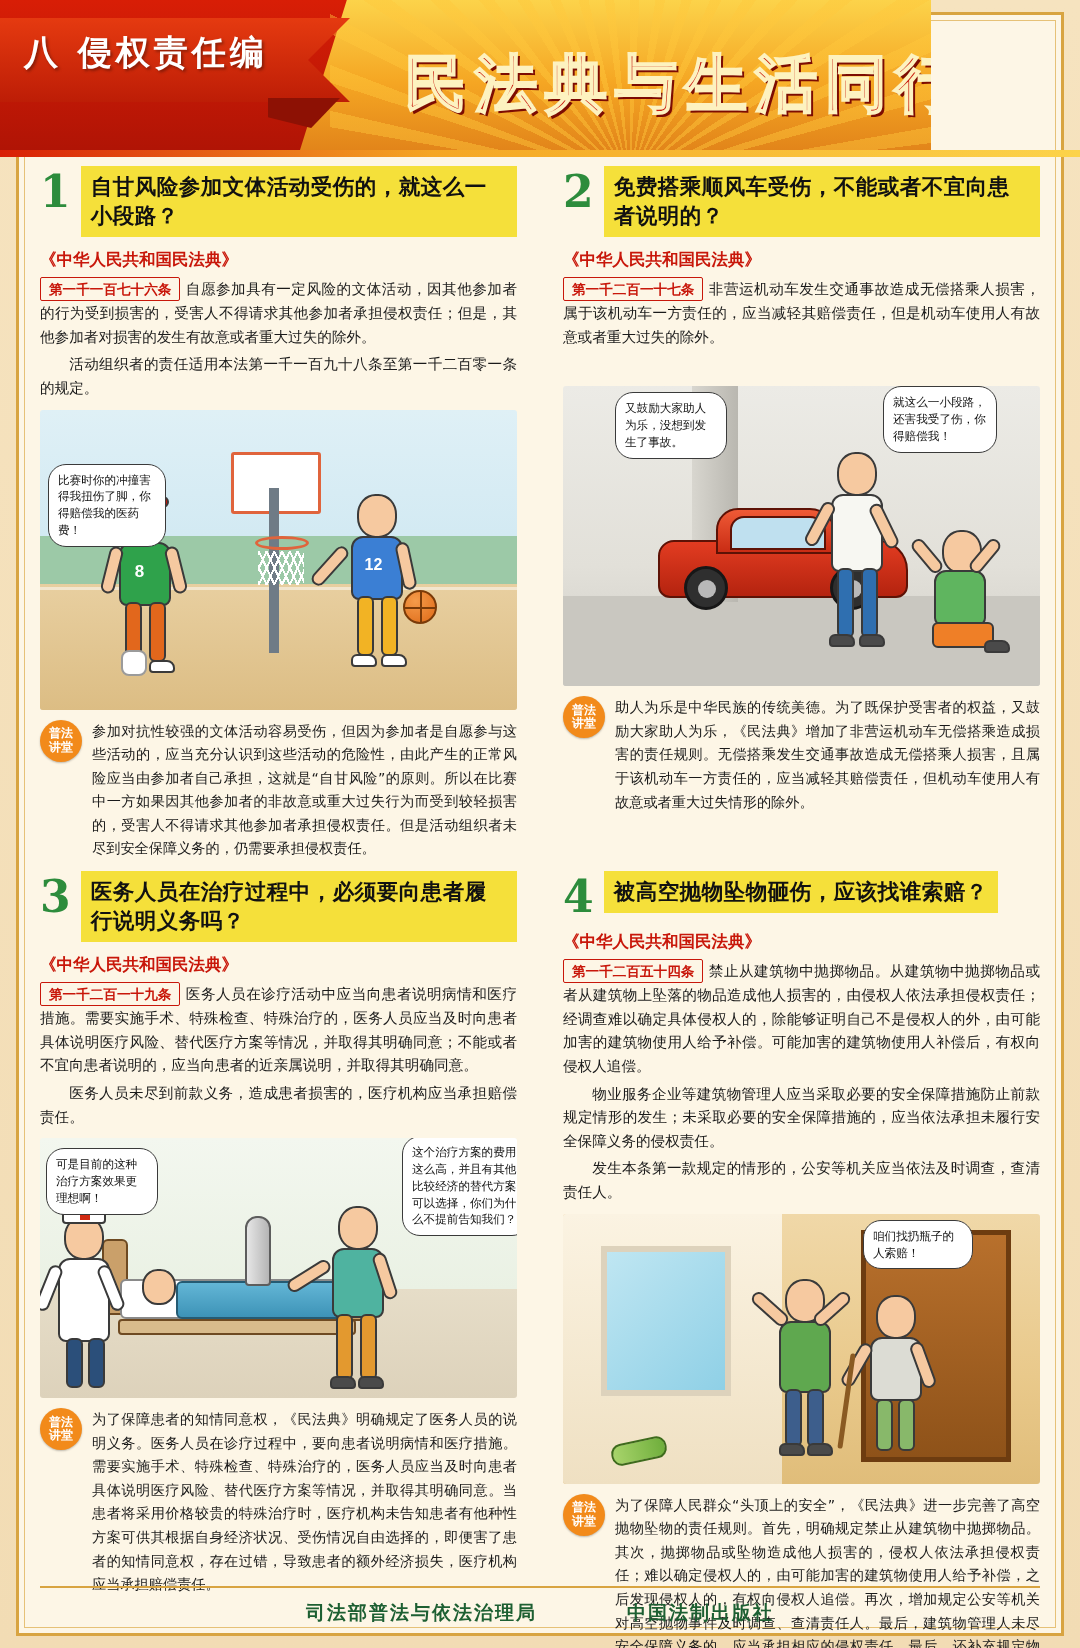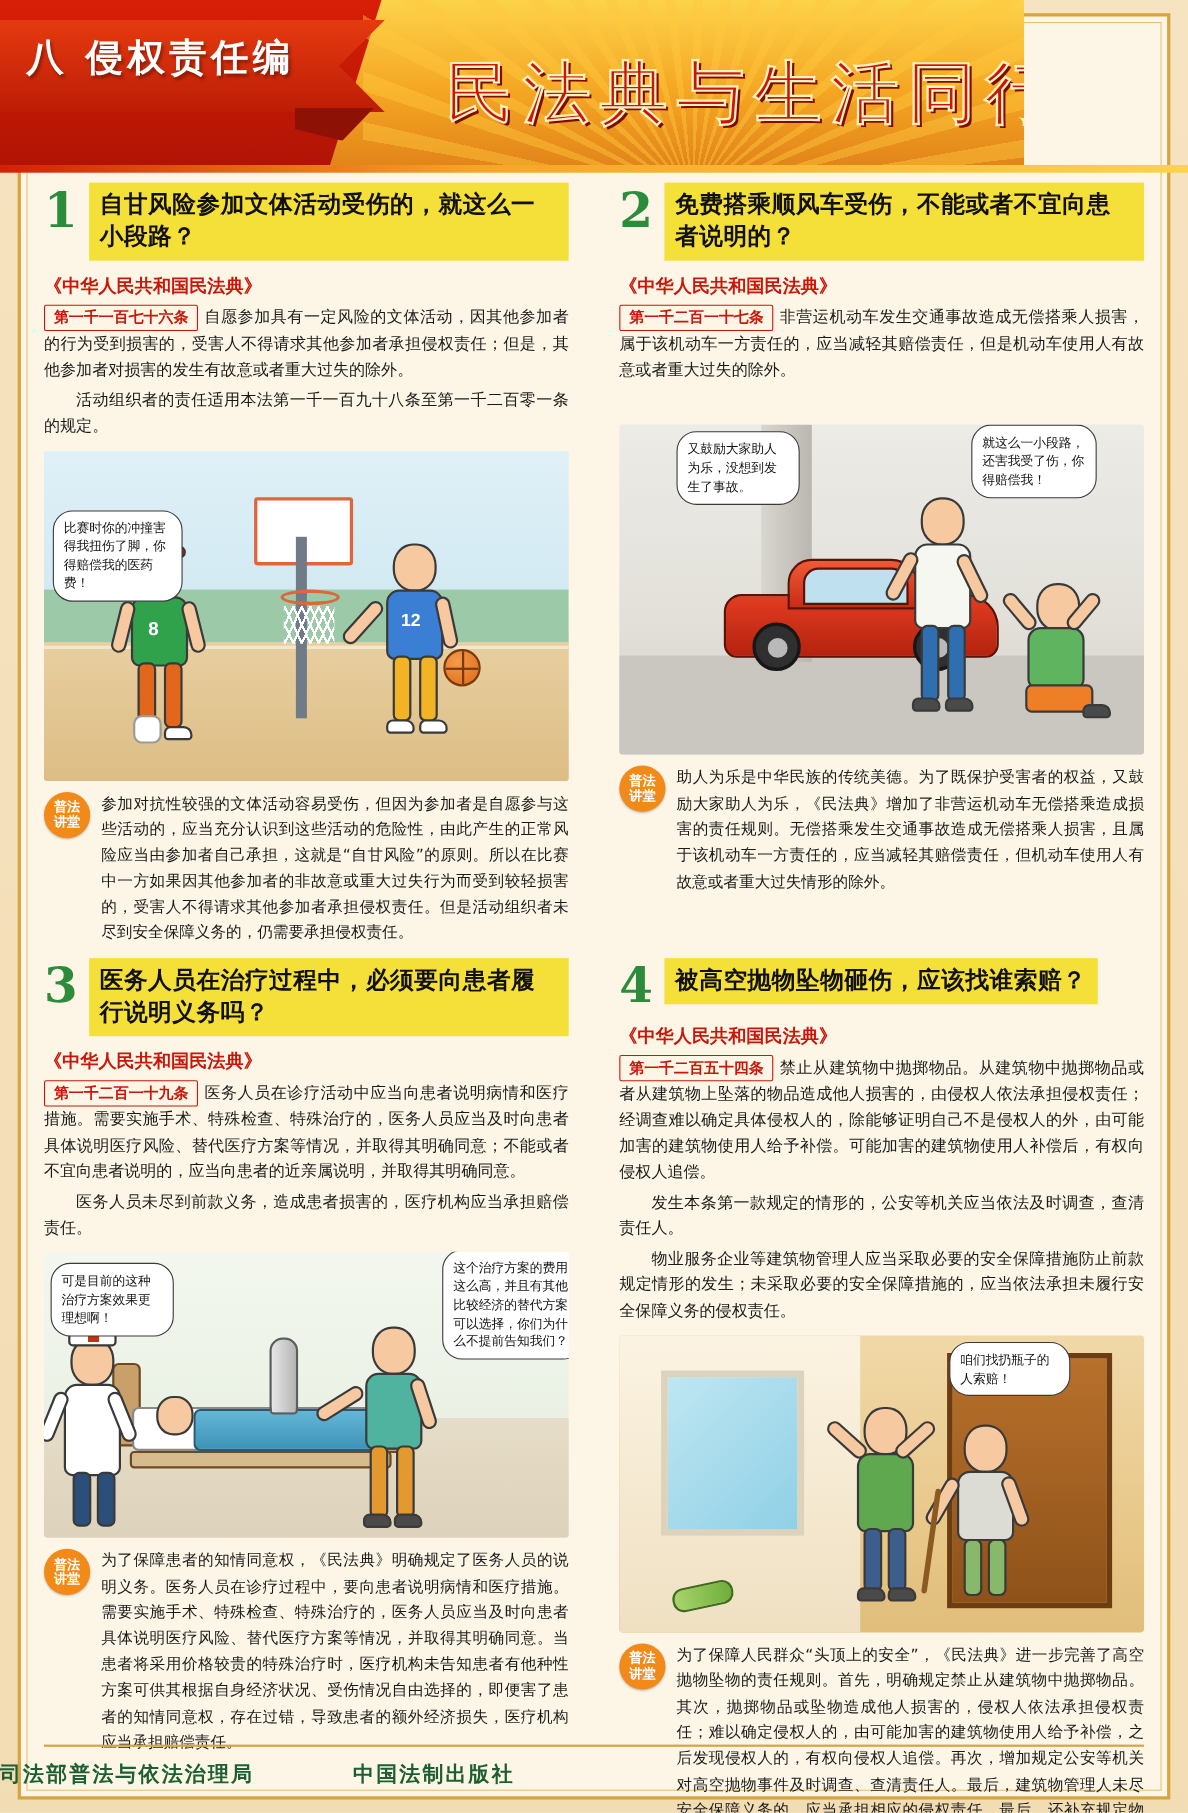--- a/index.html
+++ b/index.html
@@ -59,21 +59,21 @@
     clip-path:polygon(0 0,100% 0,60% 100%,0 64%);
   }
   .chapter-title {
     position:absolute; left:24px; top:30px;
     color:#fff; font-size:34px; font-weight:bold; letter-spacing:4px;
     text-shadow:2px 2px 3px rgba(0,0,0,.35);
     font-family:"DejaVu Sans", sans-serif;
   }
   .main-title {
     position:absolute; left:405px; top:42px;
-    font-size:62px; font-weight:normal; letter-spacing:8px;
+    font-size:62px; font-weight:bold; letter-spacing:8px;
     color:#c8170a;
     -webkit-text-stroke:2px #fdf2c0;
     text-shadow:3px 3px 0 #7d0c02;
     font-family:"DejaVu Sans", sans-serif;
     white-space:nowrap;
   }
   .header-stripe {
     position:absolute; left:0; top:150px; width:1080px; height:7px;
     background:linear-gradient(90deg,#d81e06 0%, #f5a623 40%, #fcd34a 100%);
   }
@@ -140,21 +140,21 @@
     font-family:"DejaVu Sans", sans-serif;
     box-shadow:0 1px 2px rgba(0,0,0,.25);
   }
   .note-text {
     font-size:14.2px; line-height:1.66; color:#1a1a1a; text-align:justify;
     font-family:"DejaVu Sans", sans-serif;
   }
   
   .footer {
     position:absolute; left:0; bottom:22px; width:1080px;
-    display:flex; gap:90px;
+    display:flex; justify-content:center; gap:90px;
     font-size:19px; font-weight:bold; color:#1d5f32; letter-spacing:2px;
     font-family:"DejaVu Sans", sans-serif;
   }
   .footer-line {
     position:absolute; left:40px; bottom:60px; width:1000px; height:2px;
     background:#d8a441;
   }
   
   .scene1 { height:300px; background:linear-gradient(180deg,#dff0f6 0%,#cfe8f2 55%,#e8d7b6 55%,#e2cfa8 100%); }
   .court-floor{position:absolute;left:0;bottom:0;width:100%;height:42%;background:linear-gradient(180deg,#e8cfa0,#dcbd84);}
@@ -384,22 +384,22 @@
     </div>
 
     <div class="panel">
       <div class="q-head">
         <div class="q-num">4</div>
         <div class="q-title">被高空抛物坠物砸伤，应该找谁索赔？</div>
       </div>
       <div class="law-name">《中华人民共和国民法典》</div>
       <div class="article">
         <span class="art-tag">第一千二百五十四条</span><span>禁止从建筑物中抛掷物品。从建筑物中抛掷物品或者从建筑物上坠落的物品造成他人损害的，由侵权人依法承担侵权责任；经调查难以确定具体侵权人的，除能够证明自己不是侵权人的外，由可能加害的建筑物使用人给予补偿。可能加害的建筑物使用人补偿后，有权向侵权人追偿。</span>
+        <span class="para-indent">物业服务企业等建筑物管理人应当采取必要的安全保障措施防止前款规定情形的发生；未采取必要的安全保障措施的，应当依法承担未履行安全保障义务的侵权责任。</span>
         <span class="para-indent">发生本条第一款规定的情形的，公安等机关应当依法及时调查，查清责任人。</span>
-        <span class="para-indent">物业服务企业等建筑物管理人应当采取必要的安全保障措施防止前款规定情形的发生；未采取必要的安全保障措施的，应当依法承担未履行安全保障义务的侵权责任。</span>
       </div>
 
       <div class="illus scene4">
         <div class="building"></div>
         <div class="window"></div>
         <div class="door"></div>
         <div class="bottle"></div>
         <div class="person p-man">
           <div class="head" style="left:12px;top:0;"></div>
           <div class="torso" style="left:6px;top:42px;height:72px;background:#5fa84f;"></div>

